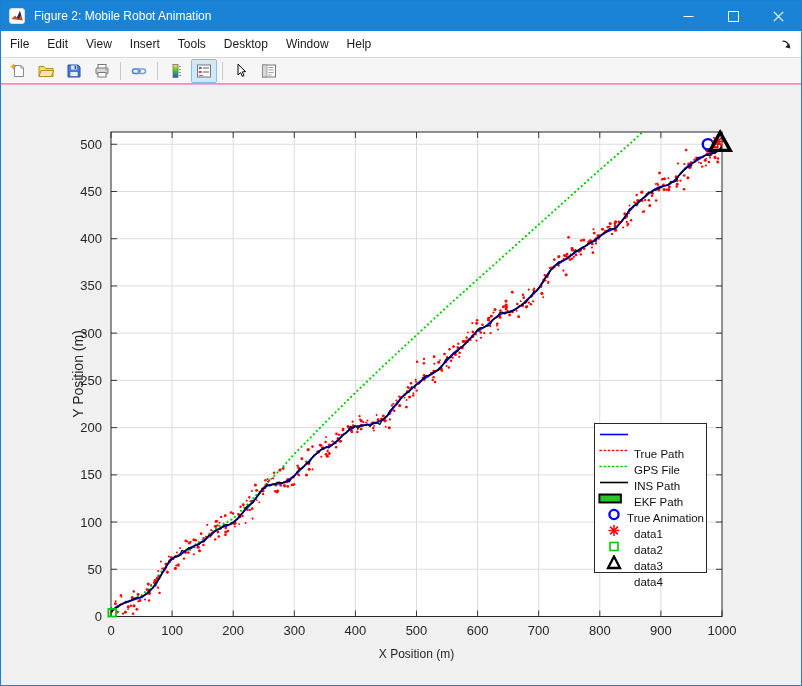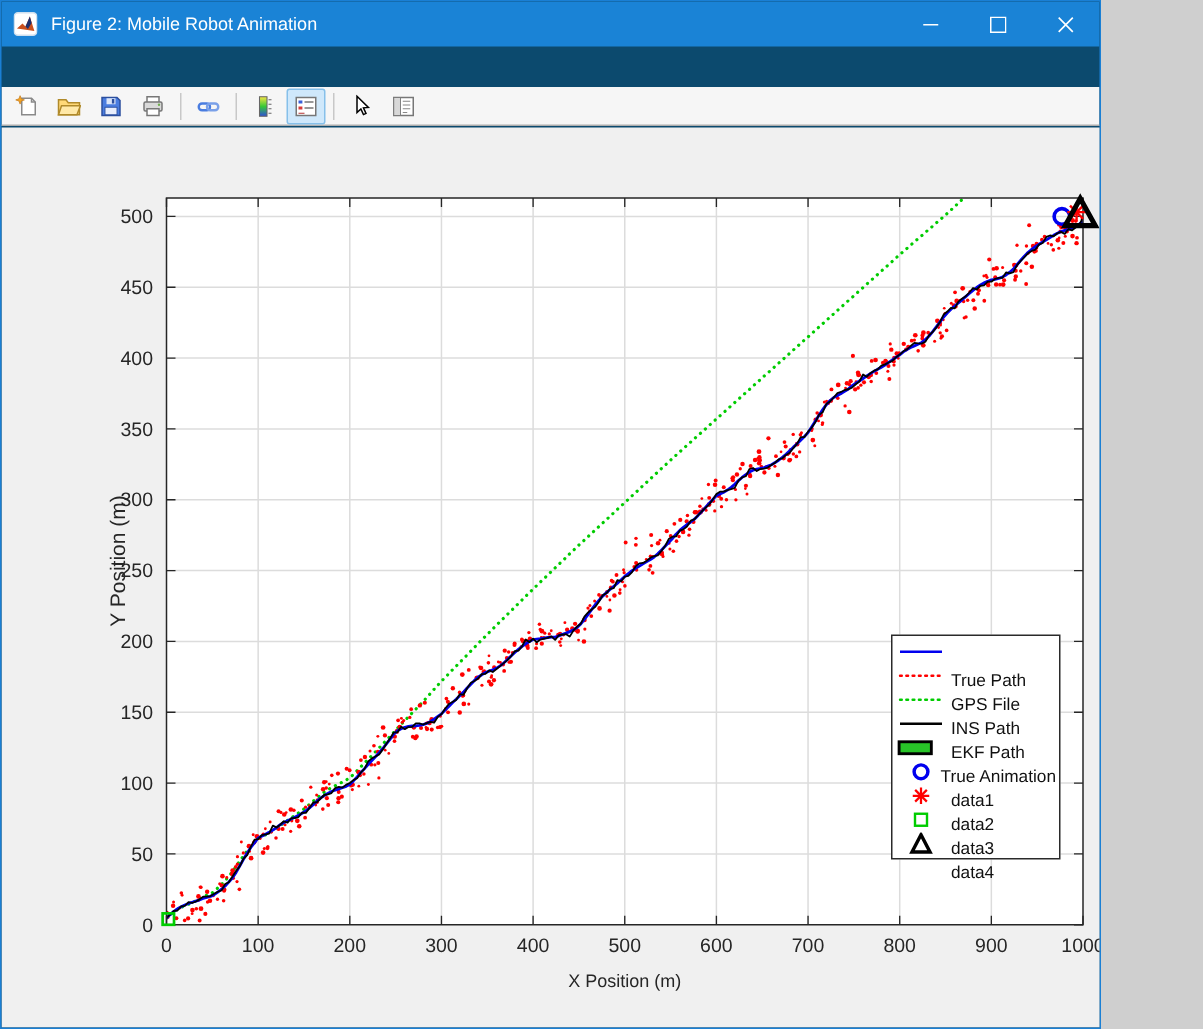--- a/index.html
+++ b/index.html
@@ -1,16 +1,16 @@
 <!DOCTYPE html>
 <html><head>
 <meta charset="utf-8">
 <style>
   html,body{margin:0;padding:0;background:#cfcfcf;font-family:"Liberation Sans","DejaVu Sans",sans-serif;}
-  .window{position:relative;width:734px;height:686px;background:#0c4a6e;border:1px solid #1a7fd4;box-sizing:border-box;overflow:hidden;}
+  .window{position:relative;width:802px;height:686px;background:#f9a8d4;border:1px solid #1a7fd4;box-sizing:border-box;overflow:hidden;}
   .titlebar{position:absolute;left:0;top:0;width:100%;height:30px;background:#1a83d6;display:flex;align-items:center;}
   .app-icon{width:16px;height:16px;margin-left:8px;flex:0 0 auto;}
   .win-title{color:#ffffff;font-size:12px;margin-left:9px;white-space:nowrap;flex:1 1 auto;}
   .win-btns{display:flex;height:30px;flex:0 0 auto;}
   .win-btn{width:45px;height:30px;display:flex;align-items:center;justify-content:center;cursor:default;}
   .menubar{position:absolute;left:0;top:30px;width:100%;height:26px;background:#ffffff;border-bottom:1px solid #dcdcdc;display:flex;align-items:center;font-size:12px;color:#1a1a1a;}
   .menu-item{padding:0 9px;line-height:26px;}
   .dock-btn{position:absolute;right:8px;top:7px;width:13px;height:13px;}
   .toolbar{position:absolute;left:0;top:57px;width:100%;height:26px;background:#f6f6f6;border-bottom:1px solid #adadad;display:flex;align-items:center;padding-left:3px;box-sizing:border-box;}
   .tb-btn{width:24px;height:22px;display:flex;align-items:center;justify-content:center;border:1px solid transparent;border-radius:2px;margin:0 1px;}
@@ -49,20 +49,34 @@
           </svg>
       </div>
       <div class="win-btn">
         <svg width="11" height="11" viewBox="0 0 11 11">
             <path d="M0.8 0.8 10.2 10.2 M10.2 0.8 0.8 10.2" stroke="#ffffff" stroke-width="1.1"></path>
           </svg>
       </div>
     </div>
   </div>
 
+  <div class="menubar" id="menubar">
+    <span class="menu-item">File</span>
+      <span class="menu-item">Edit</span>
+      <span class="menu-item">View</span>
+      <span class="menu-item">Insert</span>
+      <span class="menu-item">Tools</span>
+      <span class="menu-item">Desktop</span>
+      <span class="menu-item">Window</span>
+      <span class="menu-item">Help</span>
+      <svg class="dock-btn" viewBox="0 0 13 13">
+      <path d="M2.5 3.2c3.6 0 5.6 1.6 6 4.8" fill="none" stroke="#222222" stroke-width="1.2"></path>
+      <polygon points="10.4,10.4 5.2,9.2 9.2,5.2" fill="#222222"></polygon>
+    </svg>
+  </div>
 
   <div class="toolbar">
     <div class="tb-btn">
       <svg width="16" height="16" viewBox="0 0 16 16">
         <path d="M4.5 2.5h6.5l2.5 2.5v8.5H4.5z" fill="#ffffff" stroke="#8a8a8a"></path>
         <path d="M11 2.5V5h2.5" fill="none" stroke="#8a8a8a"></path>
         <path d="M3.4 0.8 4.2 2.9 6.3 3.6 4.2 4.3 3.4 6.4 2.6 4.3 0.5 3.6 2.6 2.9z" fill="#f5a623" stroke="#c87d1e" stroke-width="0.5"></path>
       </svg>
     </div>
     <div class="tb-btn">

